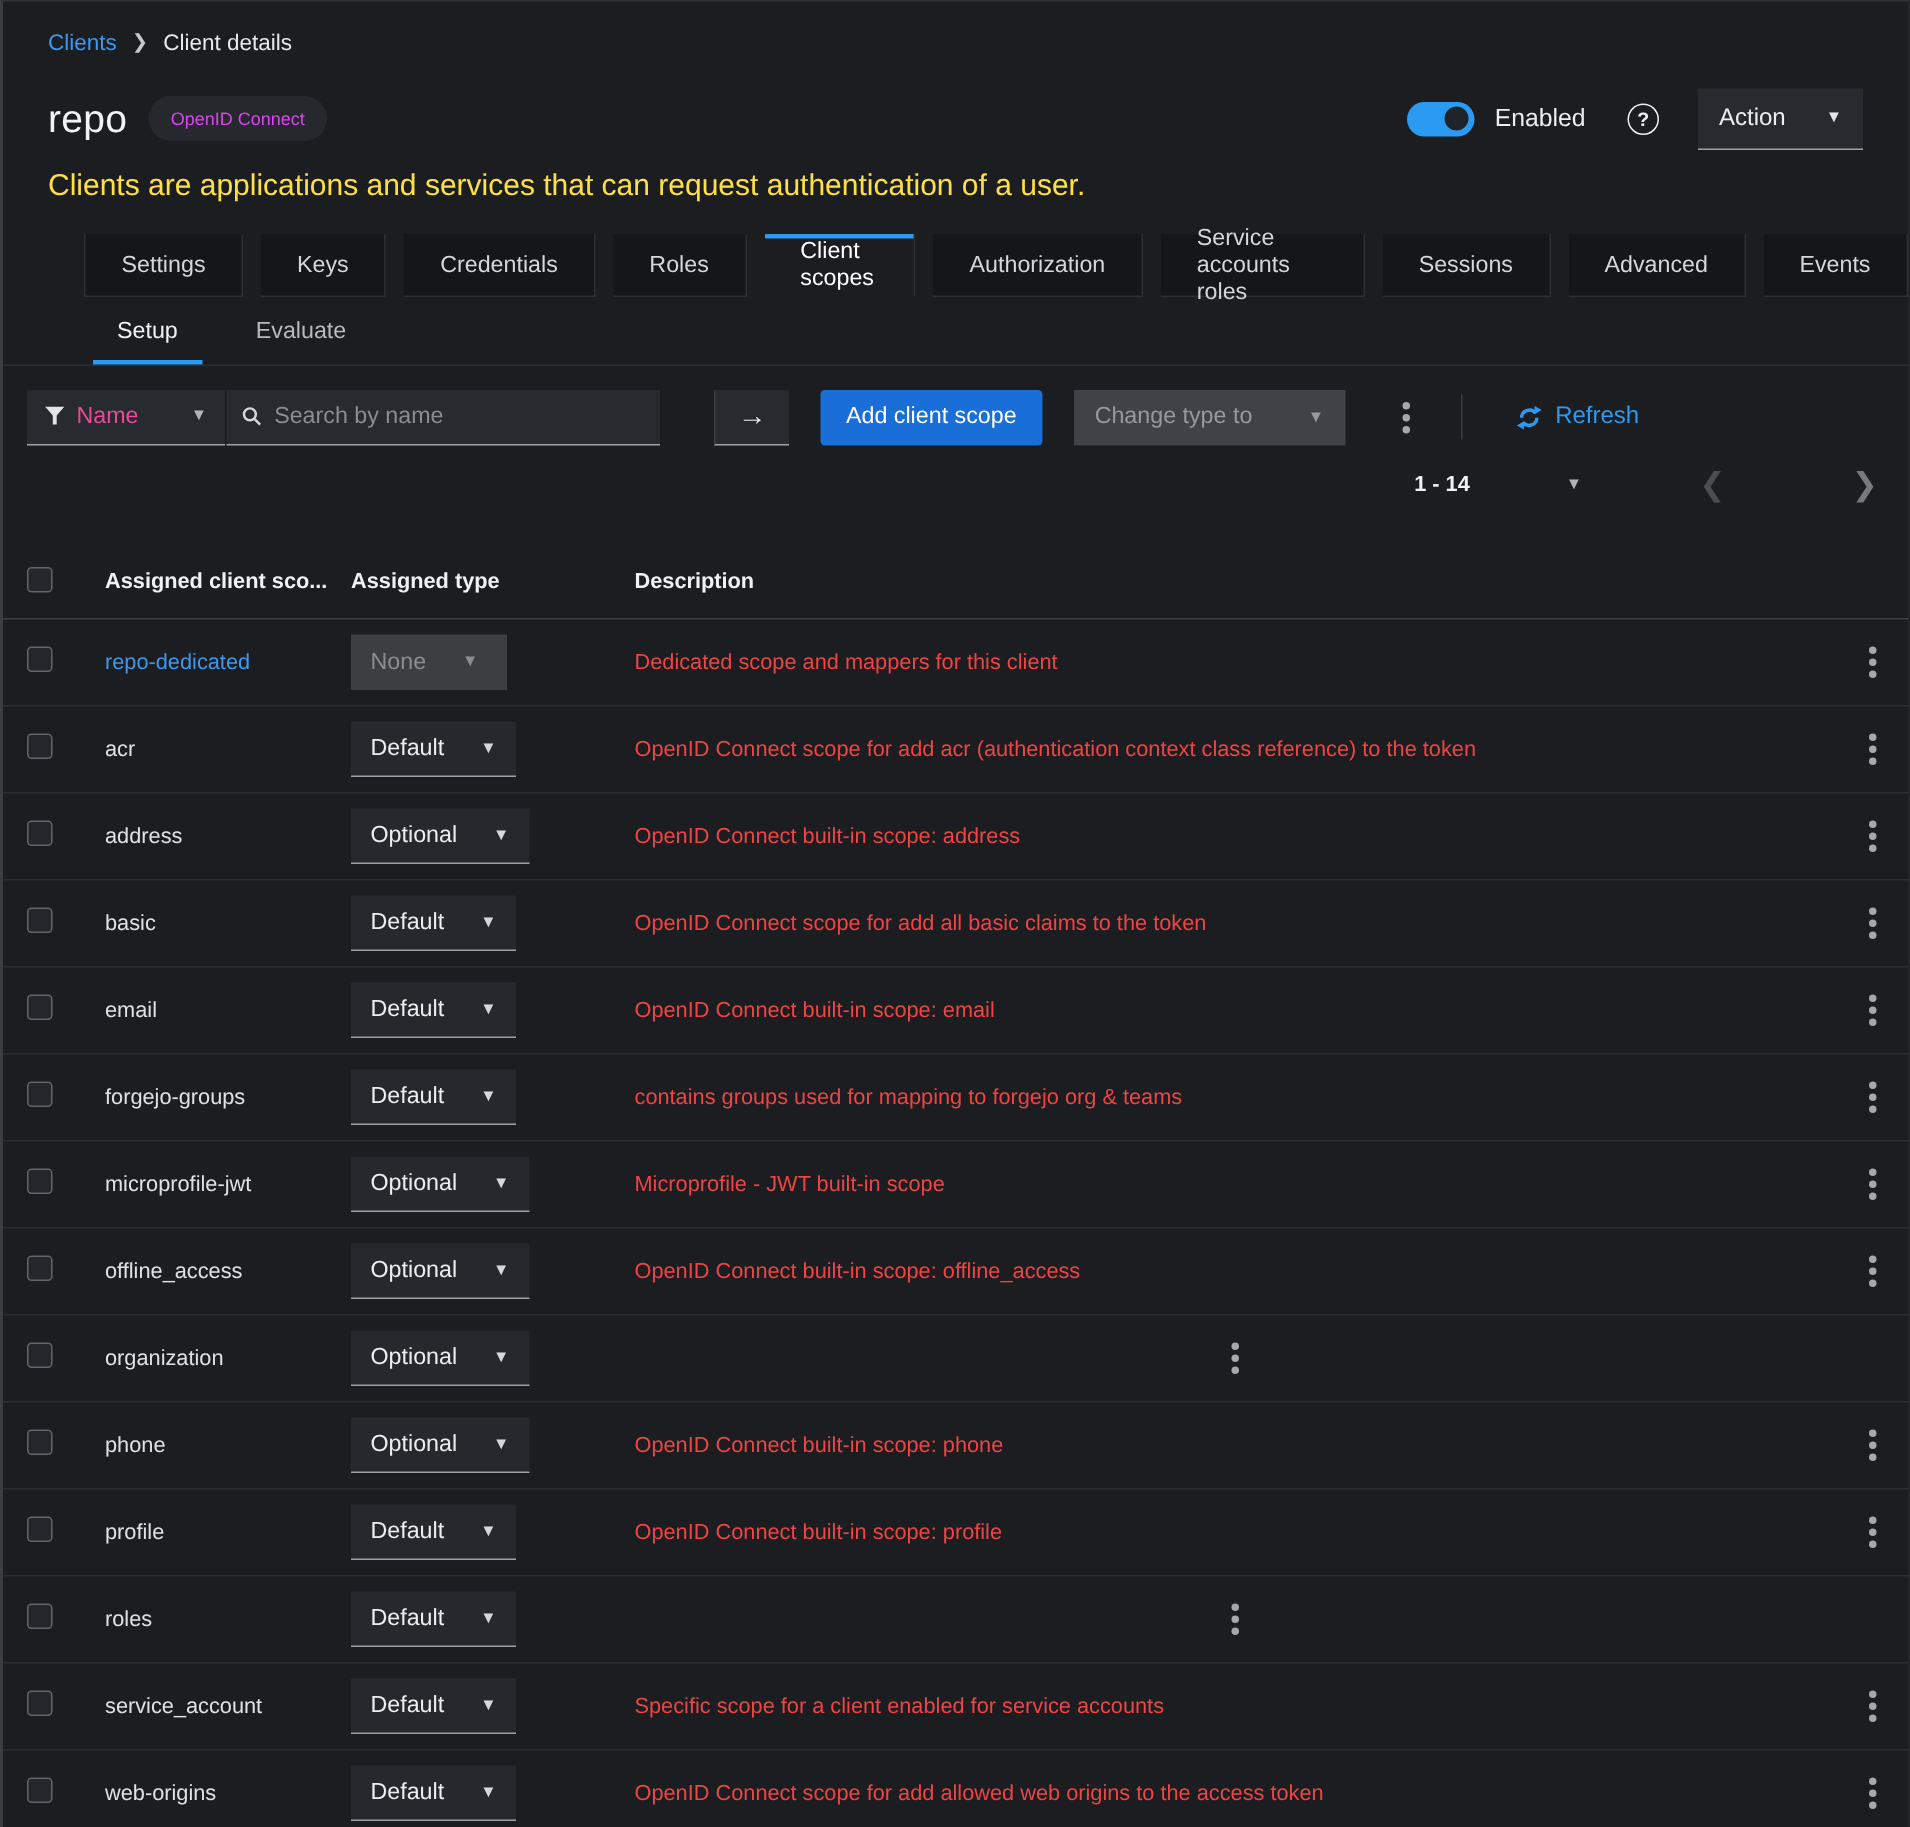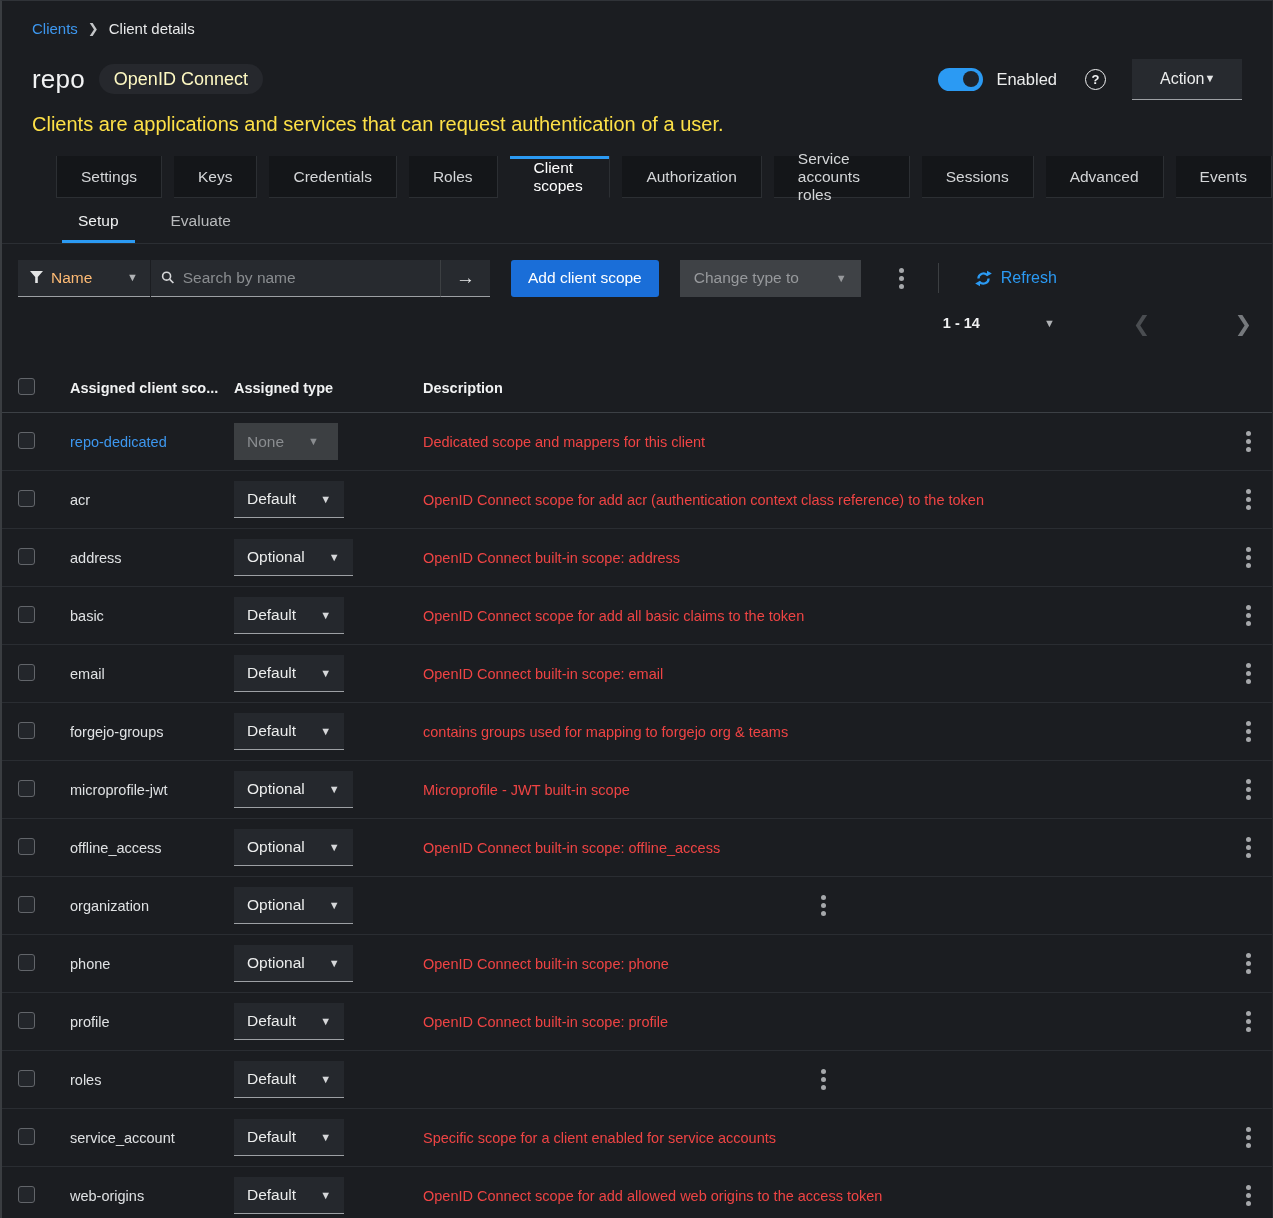--- a/index.html
+++ b/index.html
@@ -14,35 +14,35 @@
   }
   
   .page-header { padding: 16px 30px 0 30px; }
   .breadcrumb { display: flex; align-items: center; gap: 10px; font-size: 15px; height: 22px; }
   .breadcrumb a { color: #3d97ef; text-decoration: none; cursor: pointer; }
   .breadcrumb .crumb-sep { color: #c4c6c8; font-size: 13px; }
   .breadcrumb .current { color: #e8e9ea; }
   .title-row { display: flex; align-items: center; margin-top: 20px; height: 40px; }
   .client-title { font-size: 26px; font-weight: 400; color: #f2f3f4; letter-spacing: .2px; }
   .proto-badge {
-    margin-left: 14px; background: #26282d; color: #fef9c3;
-    font-size: 18px; border-radius: 15px; height: 30px; line-height: 30px; padding: 0 15px;
+    margin-left: 14px; background: #26282d; color: #d946ef;
+    font-size: 12px; border-radius: 15px; height: 30px; line-height: 30px; padding: 0 15px;
   }
   .title-right { margin-left: auto; display: flex; align-items: center; }
   .switch { position: relative; width: 45px; height: 23px; border-radius: 12px;
     background: #2b9af3; cursor: pointer; flex: none; }
   .switch .knob { position: absolute; top: 3.5px; right: 4px; width: 16px; height: 16px;
     border-radius: 50%; background: #1f242b; }
   .enabled-label { margin-left: 13px; font-size: 16.5px; color: #eceded; }
   .help-icon { margin-left: 28px; width: 21px; height: 21px; border: 1.8px solid #f0f1f2;
     border-radius: 50%; color: #f0f1f2; font-size: 13px; font-weight: 700;
     display: flex; align-items: center; justify-content: center; cursor: pointer; }
   .action-dd { margin-left: 26px; width: 110px; height: 41px; background: #272a2f;
     border-bottom: 1px solid #9da0a4; display: flex; align-items: center;
-    padding: 0 28px; cursor: pointer; }
+    padding: 0 14px; cursor: pointer; }
   .action-dd .lbl { font-size: 16px; color: #eceded; }
   .caret { color: #b0b2b5; font-size: 11px; line-height: 1; }
   .action-dd .caret { margin-left: auto; color: #e3e4e5; }
   .subtitle { margin-top: 14px; font-size: 20px; color: #fde047; }
   
   .tabs { display: flex; margin-top: 20px; padding-left: 54px; height: 42px; gap: 12px; }
   .tab { background: #141619; border-right: 1px solid #2c2f33; border-bottom: 1px solid #2c2f33;
     display: flex; align-items: center; padding: 0 24px; font-size: 15.5px; color: #d4d6d8;
     cursor: pointer; position: relative; }
   .tab:first-child { border-left: 1px solid #2c2f33; }
@@ -50,23 +50,23 @@
   .tab.active::before { content: ""; position: absolute; top: 0; left: 0; right: 0; height: 3px; background: #2b9af3; }
   .subtabs { display: flex; padding-left: 60px; height: 46px; border-bottom: 1px solid #2b2e33; }
   .subtab { display: flex; align-items: center; padding: 0 16px; font-size: 15.5px;
     color: #b8babc; cursor: pointer; position: relative; margin-right: 20px; }
   .subtab.active { color: #f0f1f2; }
   .subtab.active::after { content: ""; position: absolute; bottom: 0; left: 0; right: 0; height: 3px; background: #2b9af3; }
   
   .toolbar { display: flex; align-items: center; padding: 16px 16px 4px 16px; height: 56px; }
   .filter-dd { width: 132px; height: 37px; background: #272a2f; border-bottom: 1px solid #9da0a4;
     display: flex; align-items: center; padding: 0 12px; gap: 8px; cursor: pointer; flex: none; }
-  .filter-dd .lbl { font-size: 15.5px; color: #fdba74; }
+  .filter-dd .lbl { font-size: 15.5px; color: #ec4899; }
   .filter-dd .caret { margin-left: auto; }
-  .search-group { display: flex; margin-left: 1px; flex: none; }
+  .search-group { display: flex; margin-left: 1px; flex: none; gap: 36px; }
   .search-box { width: 289px; height: 37px; background: #272a2f; border-bottom: 1px solid #9da0a4;
     display: flex; align-items: center; padding: 0 10px; gap: 8px; }
   .search-box input { background: transparent; border: none; outline: none; color: #e8e9ea;
     font-size: 15.5px; width: 100%; font-family: inherit; }
   .search-box input::placeholder { color: #8a8d90; }
   .search-arrow-btn { width: 50px; height: 37px; background: #272a2f; border: none;
     border-left: 1px solid #3c3f42; border-bottom: 1px solid #9da0a4; color: #e8e9ea;
     font-size: 19px; cursor: pointer; }
   .primary-btn { margin-left: 21px; height: 37px; padding: 0 17px; background: #1a6ed8;
     color: #fff; border: none; border-radius: 3px; font-size: 15.5px; cursor: pointer;

